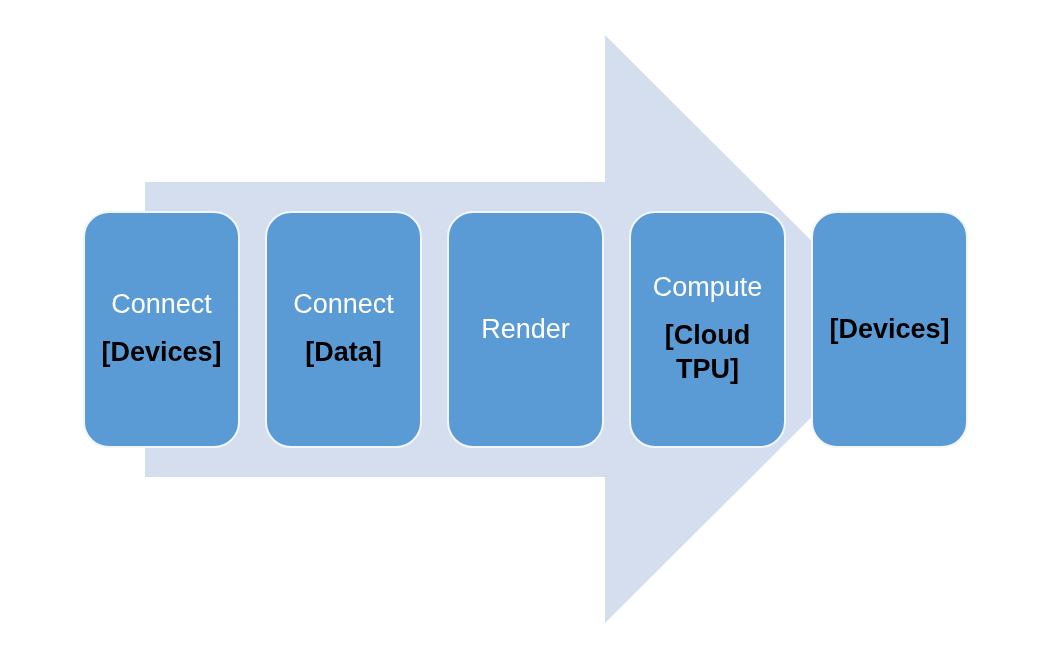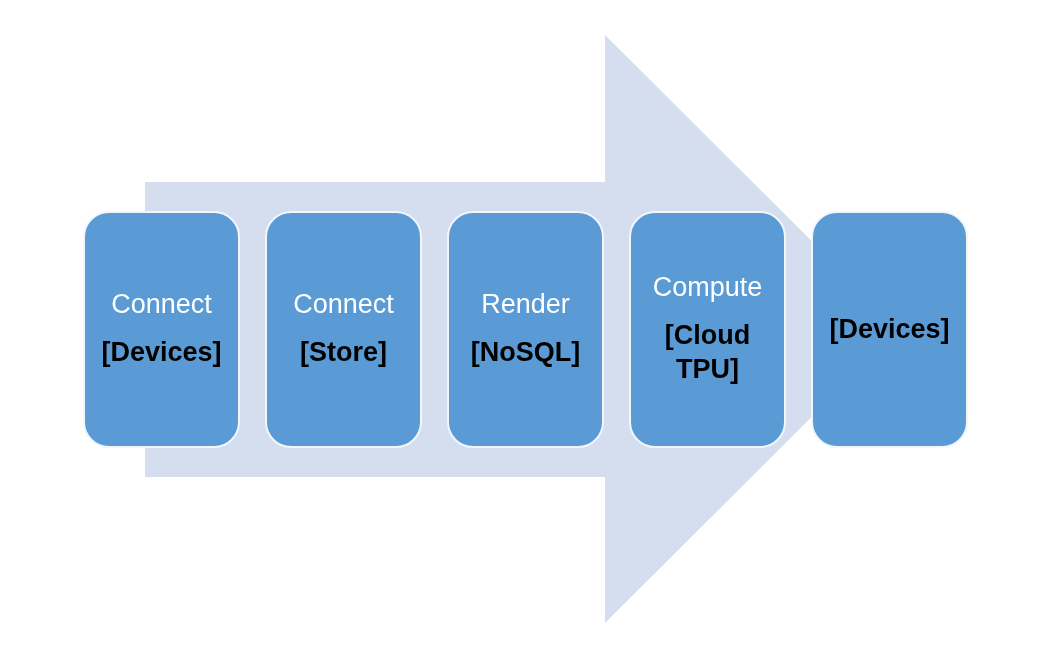--- a/index.html
+++ b/index.html
@@ -69,26 +69,25 @@
 
   <div class="steps">
 
     <div class="step">
       <div class="step-title">Connect</div>
       <div class="step-subtitle">[Devices]</div>
     </div>
 
     <div class="step">
       <div class="step-title">Connect</div>
-      <div class="step-subtitle">[Store]</div>
+      <div class="step-subtitle">[Data]</div>
     </div>
 
     <div class="step">
       <div class="step-title">Render</div>
-      <div class="step-subtitle">[NoSQL]</div>
     </div>
 
     <div class="step">
       <div class="step-title">Compute</div>
       <div class="step-subtitle">[Cloud TPU]</div>
     </div>
 
     <div class="step">
       <div class="step-subtitle">[Devices]</div>
     </div>

